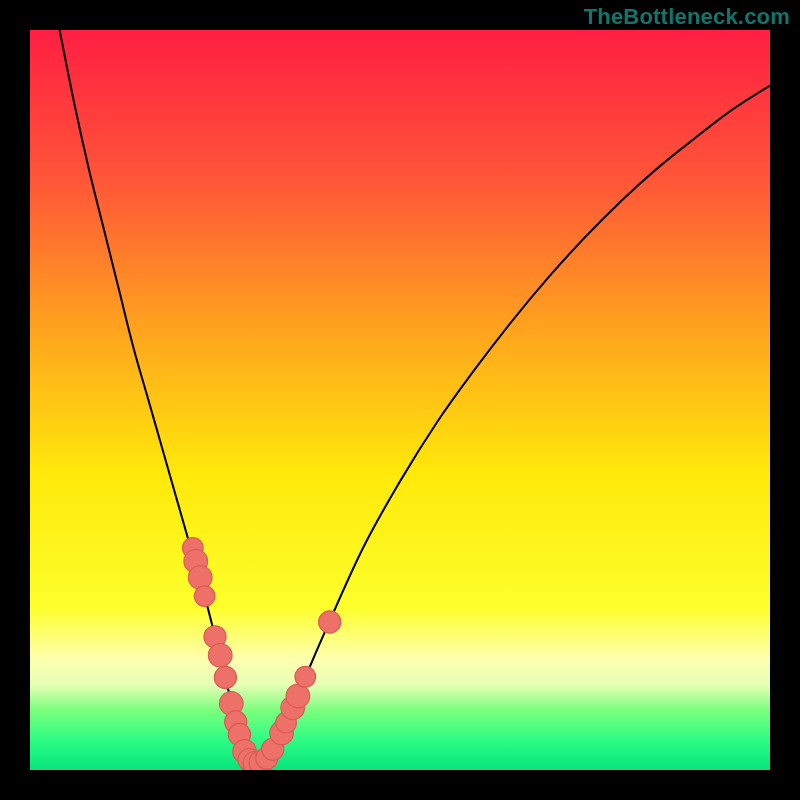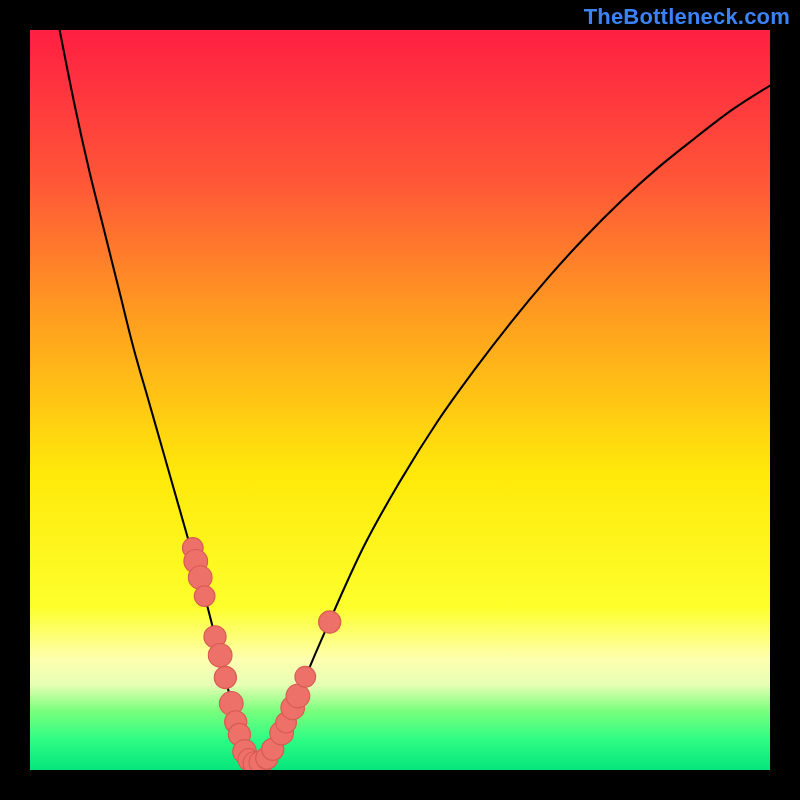--- a/index.html
+++ b/index.html
@@ -34,21 +34,21 @@
     inset: 0;
     width: 100%;
     height: 100%;
   }
   .watermark {
     position: absolute;
     top: 4px;
     right: 10px;
     font-size: 22px;
     font-weight: 600;
-    color: #3b82f6;
+    color: #0f766e;
     letter-spacing: 0.2px;
   }
 </style>
 </head>
 <body>
 
 <div class="frame">
 
   <div class="watermark">TheBottleneck.com</div>
 

